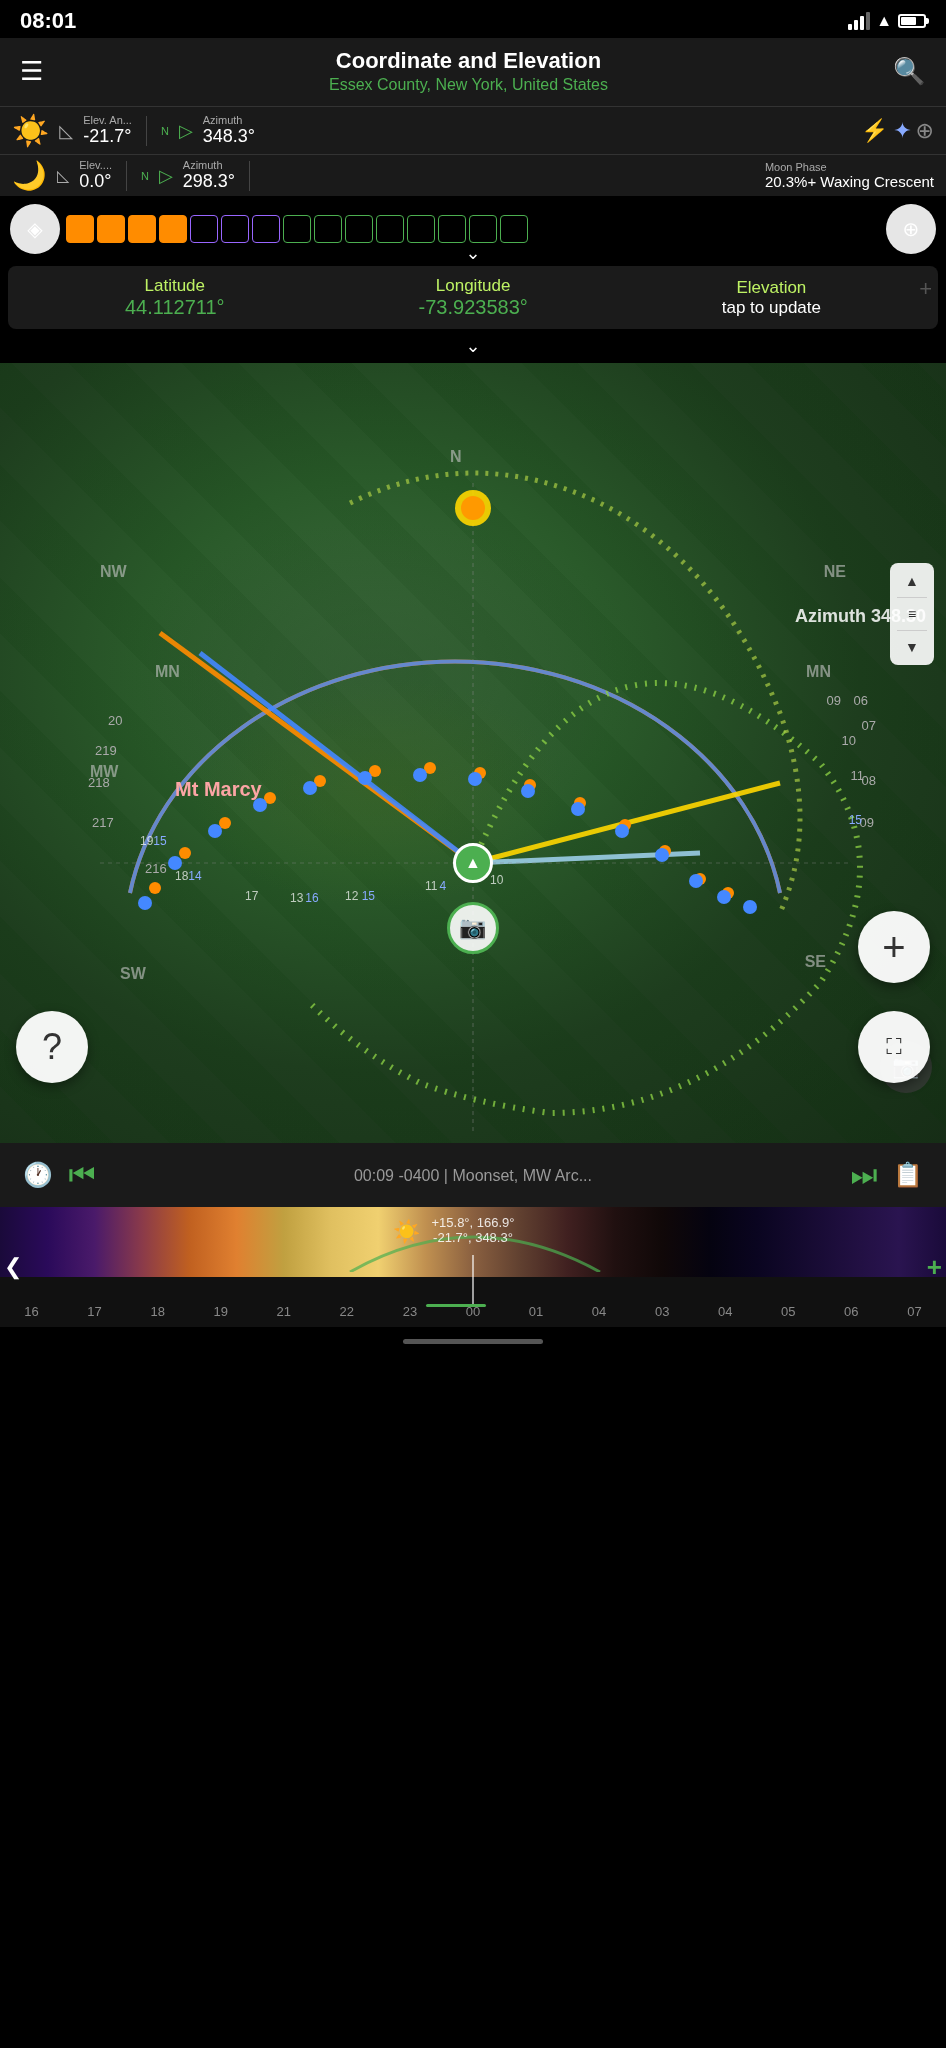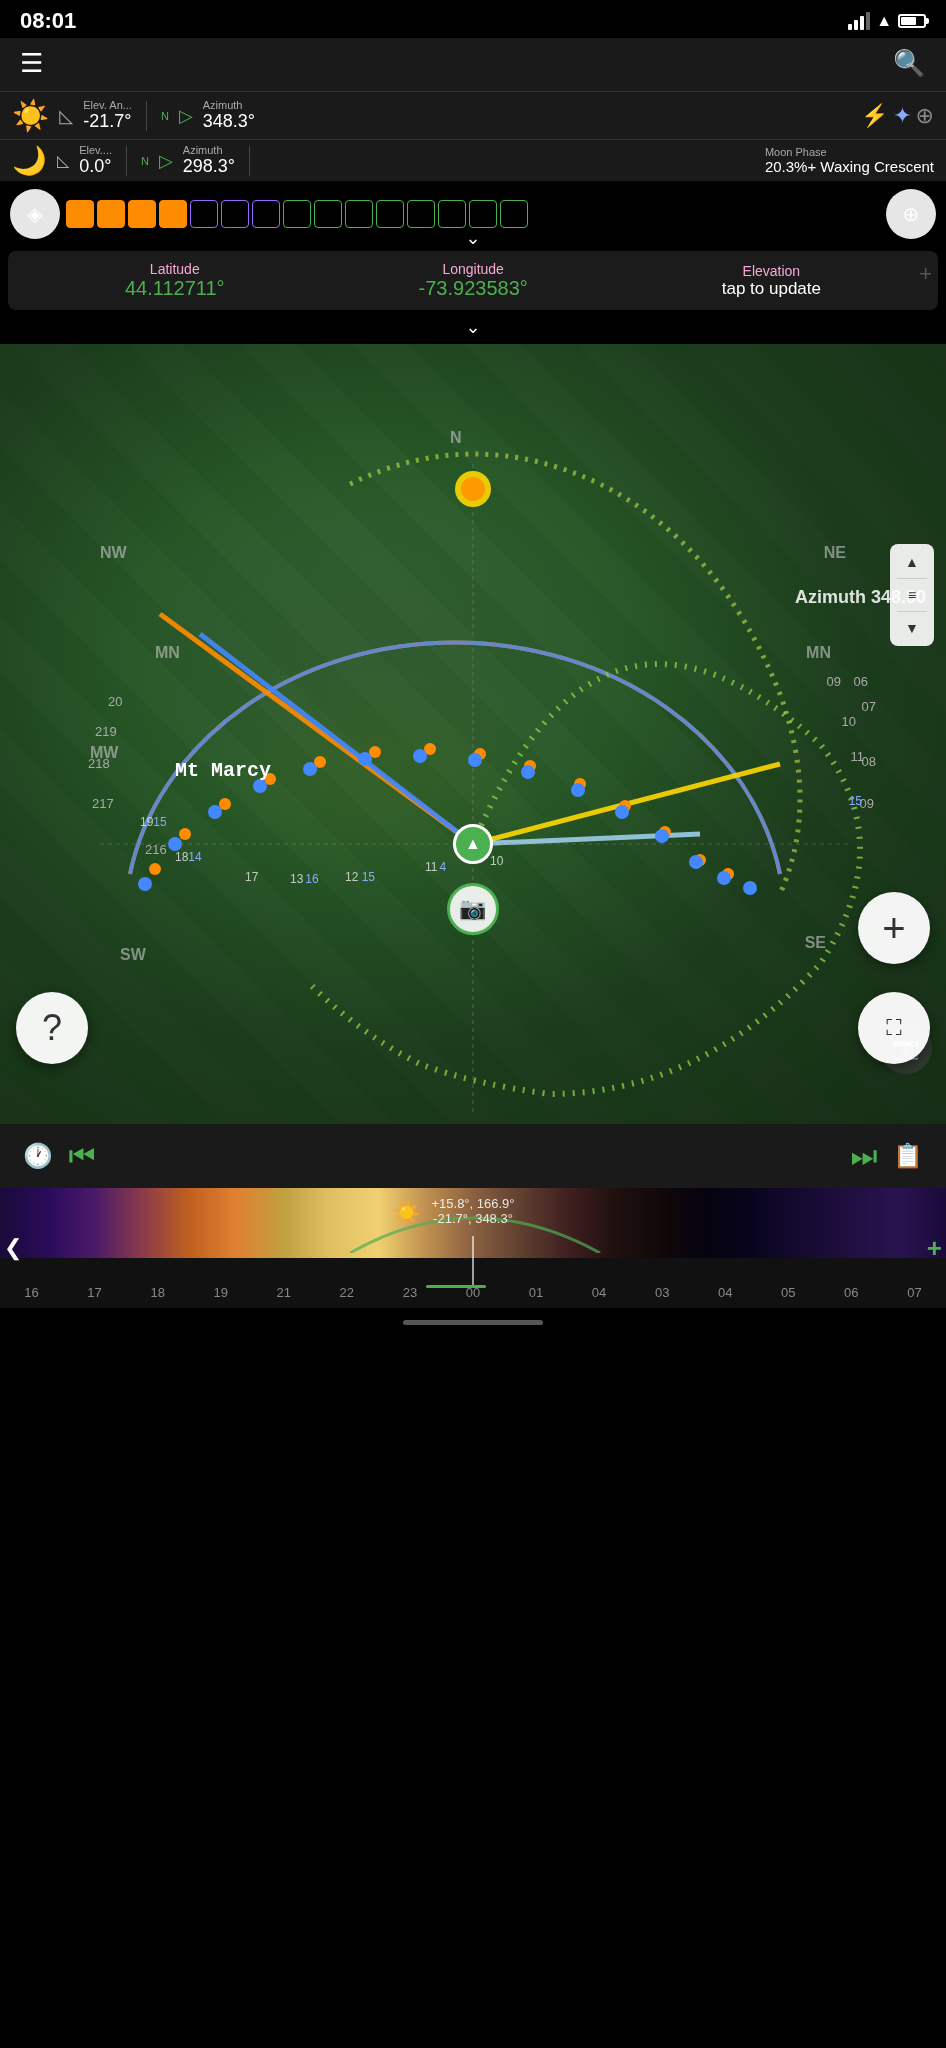--- a/index.html
+++ b/index.html
@@ -137,21 +137,21 @@
     .coords-bar {
       background: rgba(30,30,30,0.9);
       padding: 10px 20px;
       display: flex;
       align-items: center;
       justify-content: space-around;
       border-radius: 8px;
       margin: 4px 8px;
     }
     .coord-item { text-align: center; }
-    .coord-label { font-size: 14px; color: #f9a8d4; }
+    .coord-label { font-size: 17px; color: #bef264; }
     .coord-value { font-size: 20px; color: #4CAF50; font-weight: 500; }
     .coord-value.tap { color: #fff; font-size: 17px; }
 
     
     .map-area {
       position: relative;
       width: 100%;
       height: 780px;
       background: #2d4a2d;
       overflow: hidden;
@@ -399,20 +399,24 @@
     </div>
     <span class="wifi-icon">▲</span>
     <div class="battery-icon">
       <div class="battery-fill"></div>
     </div>
   </div>
 </div>
 
 <div class="app-header">
   <span class="menu-icon">☰</span>
+  <div class="header-center">
+    <div class="header-title">Coordinate and Elevation</div>
+    <div class="header-subtitle">Essex County, New York, United States</div>
+  </div>
   <span class="search-icon">🔍</span>
 </div>
 
 <div class="info-bar">
   <span style="font-size:30px;">☀️</span>
   <span style="font-size:18px; color:#aaa;">◺</span>
   <div>
     <div class="info-label">Elev. An...</div>
     <div class="info-value">-21.7°</div>
   </div>
@@ -595,21 +599,21 @@
   <div class="map-label" style="bottom:240px; left:245px; font-size:12px;">17</div>
   <div class="map-label" style="bottom:238px; left:290px; font-size:12px;">13<span style="color:#88aaff; margin-left:2px;">16</span></div>
   <div class="map-label" style="bottom:240px; left:345px; font-size:12px;">12 <span style="color:#88aaff;">15</span></div>
   <div class="map-label" style="bottom:250px; left:425px; font-size:12px;">11<span style="color:#88aaff; margin-left:2px;">4</span></div>
   <div class="map-label" style="bottom:256px; left:490px; font-size:12px;">10</div>
 
   <div style="position:absolute; top:243px; right:20px; text-align:center; opacity:0.85;">
     <div style="font-size:18px; color:#fff; font-weight:600;">Azimuth 348.30</div>
   </div>
 
-  <div class="map-label" style="top:415px; left:175px; font-size:20px; color:#ffffff; font-weight:600;font-family:Liberation Mono, monospace;">Mt Marcy</div>
+  <div class="map-label" style="top:415px; left:175px; font-size:20px; color:#fca5a5; font-weight:600;">Mt Marcy</div>
 
   <div class="location-marker" style="top:500px; left:473px;">▲</div>
 
   <div class="camera-marker" style="top:565px; left:473px;">📷</div>
 
   <div class="map-overlay-right" style="top:200px;">
     <div class="map-tilt-ctrl">
       <div class="tilt-btn">▲</div>
       <div style="width:30px; height:1px; background:#ccc;"></div>
       <div class="tilt-btn">≡</div>
@@ -630,20 +634,21 @@
 
   <div class="fab-expand" style="bottom:60px; right:16px;">
     <span style="font-size:22px;">⛶</span>
   </div>
 </div>
 
 <div class="bottom-bar">
   <div class="bottom-icon-btn">🕐</div>
   <div class="bottom-icon-btn" style="color:#4CAF50; font-size:30px;">⏮</div>
   <div class="bottom-date">
+    <div class="bottom-date-sub">00:09 -0400 | Moonset, MW Arc...</div>
   </div>
   <div class="bottom-icon-btn" style="color:#4CAF50; font-size:30px;">⏭</div>
   <div class="bottom-icon-btn green">📋</div>
 </div>
 
 <div class="timeline-strip">
   <div class="timeline-gradient"></div>
 
   <div style="position:absolute; top:5px; left:0; right:0; height:60px; overflow:hidden;">
     <svg width="100%" height="60" viewBox="0 0 946 60" preserveAspectRatio="none">

